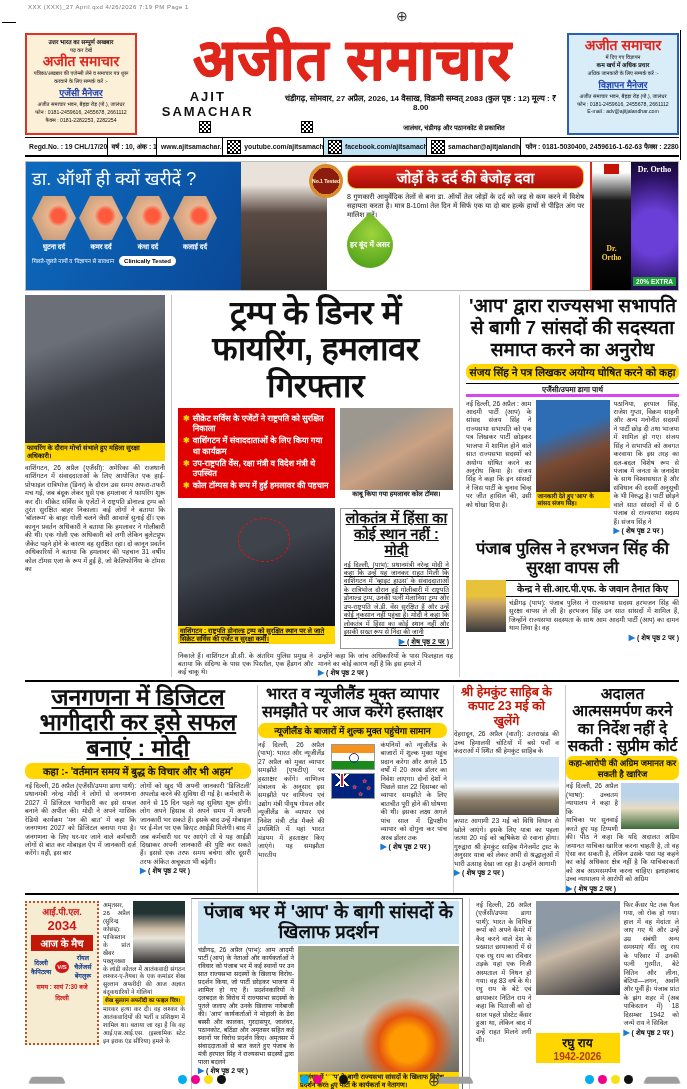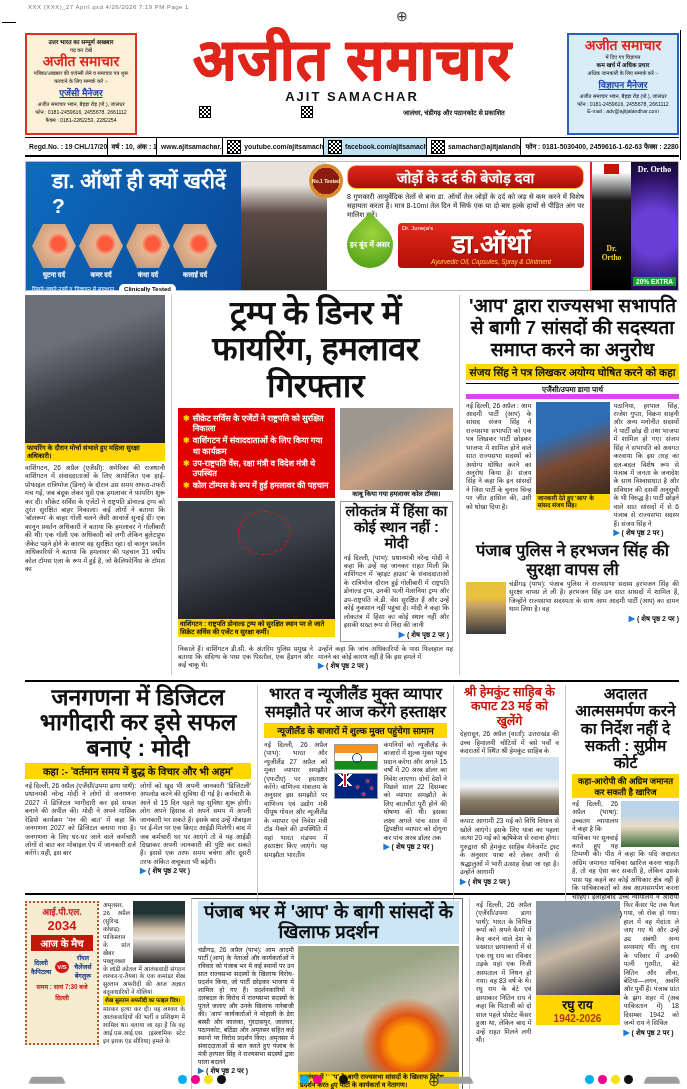--- a/index.html
+++ b/index.html
@@ -38,21 +38,21 @@
   .infobar { display:flex; align-items:center; height:20px; margin-top:2px;
              border-top:1px solid #000; border-bottom:2px solid #000; font-size:6.8px; font-weight:bold; }
   .infobar > div { padding:0 4px; border-left:1px solid #000; white-space:nowrap; overflow:hidden; display:flex; align-items:center; gap:3px; height:100%; }
   .infobar > div:first-child { border-left:none; }
   .infobar .fb { background:#bfe3f5; }
   .qr-s { width:14px; height:14px; flex:0 0 auto; background:repeating-conic-gradient(#000 0 25%, #fff 0 50%) 0 0/4px 4px; border:1px solid #000; }
 
   
   .ortho { display:flex; height:130px; margin-top:4px; border:1px solid #bbb; position:relative; }
   .ad-left { width:215px; background:linear-gradient(120deg,#0d6cc0,#0a4796); color:#fff; padding:4px 6px; position:relative; }
-  .ad-q { font-size:21px; font-weight:700;margin-left:20px; }
+  .ad-q { font-size:18px; font-weight:400; }
   .pain-row { display:flex; gap:3px; margin-top:6px; }
   .hex { width:44px; height:44px; clip-path:polygon(25% 0,75% 0,100% 50%,75% 100%,25% 100%,0 50%);
          background:radial-gradient(circle at 60% 45%, #ff5a3c 0 18%, #e8b48f 30%, #caa07e 70%, #b08968 100%); }
   .pain-labels { display:flex; gap:3px; margin-top:2px; }
   .pain-labels span { width:44px; font-size:6.8px; font-weight:bold; text-align:center; }
   .ad-bottomrow { display:flex; align-items:center; gap:5px; margin-top:5px; }
   .caution { font-size:5.6px; }
   .clinical { background:#fff; color:#000; font-size:6px; font-weight:bold; border-radius:8px; padding:2px 5px; white-space:nowrap; }
   .ad-actor { width:86px; background:linear-gradient(180deg,#e8e2da 0 18%, #5a4a43 40%, #32302f 100%); position:relative; }
   .badge { position:absolute; top:2px; right:-16px; width:34px; height:34px; border-radius:50%;
@@ -72,56 +72,56 @@
   .brand-sub { font-size:6.3px; color:#ffd94d; font-style:italic; margin-top:1px; }
   .bottles { width:88px; display:flex; }
   .bottle1 { flex:1; background:linear-gradient(180deg,#fff 0 8%, #1a1a1a 30%, #000 100%); position:relative; border-left:2px solid #e3261a; }
   .bottle1 .cap { position:absolute; top:2px; left:30%; width:40%; height:10px; background:#c51407; }
   .bottle1 .lbl { position:absolute; bottom:28px; left:4px; right:4px; color:#ffcf3f; font-size:7.5px; font-weight:bold; text-align:center; font-family:"Liberation Serif", serif; }
   .bottle2 { flex:1.2; background:radial-gradient(circle at 50% 55%, #6a3fd8 0 30%, #2a1160 75%, #140a30 100%); position:relative; }
   .bottle2 .lbl { position:absolute; top:3px; left:2px; right:2px; color:#fff; font-size:8px; font-weight:bold; text-align:center; font-family:"Liberation Serif", serif; }
   .extra { position:absolute; bottom:4px; left:2px; background:#1e9e3a; color:#fff; font-size:6.5px; font-weight:bold; padding:1px 3px; }
 
   
-  .yellowbar { background:#ffd600; font-weight:800; text-align:center; padding:1px 2px; }
+  .yellowbar { background:#ffd600; font-weight:800; text-align:center; padding:1px 2px;border-radius:7px; }
   .bodytxt { font-size:6.6px; line-height:1.28; text-align:justify; color:#1b1b1b; }
   .caption { font-size:6.6px; font-weight:bold; line-height:1.2; }
   .cap-y { background:#ffd600; padding:1px 2px; }
   .cont { font-size:7px; font-weight:800; white-space:nowrap; }
   .cont .arr { color:#1a7ad4; font-size:8px; }
   .ph { background:linear-gradient(135deg,#8a8f96,#5c6167 60%, #3c4046); position:relative; }
 
   .row1 { display:grid; grid-template-columns:140px 282px 1fr; column-gap:6px; height:380px; margin-top:4px; }
   .row1 > div + div { border-left:1px solid #c9c9c9; padding-left:6px; }
   .ph-officer { height:148px; background:linear-gradient(160deg,#6b6f78 0 30%, #3a3d44 60%, #23252a); }
   .lead-head { font-size:33px; line-height:1.1; font-weight:800; text-align:center; letter-spacing:-.5px; }
   .lead-band { display:grid; grid-template-columns:57% 1fr; gap:5px; margin-top:4px; }
   .redbox { background:#e00000; color:#fff; padding:4px 5px; }
   .redbox .b { display:flex; gap:3px; font-size:8.2px; font-weight:800; line-height:1.25; margin:2px 0; }
   .redbox .b::before { content:"✱"; color:#ffd600; font-size:8px; }
   .ph-attacker { height:82px; background:linear-gradient(150deg,#9c9890 0 30%, #caa183 55%, #6e6257 100%); }
-  .lead-band2 { display:grid; grid-template-columns:57% 1fr; gap:5px; margin-top:3px; }
+  .lead-band2 { display:grid; grid-template-columns:57% 1fr; gap:5px; margin-top:10px;text-decoration:underline; }
   .ph-trump { height:118px; background:linear-gradient(160deg,#3f434c 0 40%, #23252c 70%, #15161a); }
   .dashcircle { position:absolute; top:10px; left:38%; width:52px; height:44px; border:1.5px dashed #e11; border-radius:50%; }
   .modibox { border:1px solid #999; padding:2px 3px; }
   .modibox h3 { font-size:14.5px; line-height:1.1; font-weight:800; text-align:center; margin-bottom:2px; }
   .smallcols { display:grid; grid-template-columns:1fr 1fr; gap:5px; margin-top:3px; }
 
   .aap-head { font-size:19px; line-height:1.15; font-weight:800; text-align:center; }
   .aap-mid { display:flex; gap:4px; margin-top:3px; }
   .ph-sanjay { height:92px; background:linear-gradient(160deg,#2e6db4 0 35%, #7a4a32 60%, #3c2a20); }
-  .byline { font-size:7.5px; font-weight:800; text-align:center; border-top:1px solid #000; border-bottom:5px solid #d946ef; margin:3px 0 2px; }
+  .byline { font-size:7.5px; font-weight:800; text-align:center; border-top:1px solid #000; border-bottom:3px solid #d946ef; margin:3px 0 2px; }
   .harb-head { font-size:16.5px; line-height:1.12; font-weight:800; text-align:center; margin-top:4px; }
   .ph-harb { width:40px; height:52px; float:left; margin:2px 3px 1px 0; background:linear-gradient(#e7c23a 0 30%, #caa46a 45%, #3a3a3a 100%); }
   .harb-high { border:1.5px solid #111; font-size:9.5px; font-weight:800; text-align:center; padding:1px 2px; margin:2px 0; }
 
   .hr-rule { border-top:2px solid #000; margin-top:5px; }
   .row2 { display:grid; grid-template-columns:226px 190px 106px 1fr; column-gap:6px; height:206px; padding-top:3px; }
-  .row2 > div + div { border-left:1px solid #c9c9c9; padding-left:6px; }
-  .h-census { font-size:23px; line-height:1.1; font-weight:800; text-align:center; }
+  .row2 > div + div { border-left:1px solid #c9c9c9; padding-left:0; }
+  .h-census { font-size:23px; line-height:1.1; font-weight:800; text-align:center;text-decoration:underline; }
   .triple { display:flex; gap:4px; margin-top:3px; }
   .mkb-label { background:#e00000; color:#fff; font-size:10px; font-weight:800; text-align:center; padding:1px 2px; }
   .ph-modi { height:108px; background:linear-gradient(160deg,#ccd8e6 0 25%, #22304e 55%, #101a2e); }
   .h-nz { font-size:16px; line-height:1.12; font-weight:800; text-align:center; }
   .flag { width:44px; height:26px; position:relative; border:1px solid #999; margin:3px auto; }
   .flag.in { background:linear-gradient(#f6921e 0 33%, #fff 33% 66%, #1a8a1a 66%); }
   .flag.in::after { content:""; position:absolute; top:50%; left:50%; width:8px; height:8px; margin:-4px 0 0 -4px;
                     border-radius:50%; border:1.5px solid #163a8a; }
   .flag.nz { background:#00247d; }
   .flag.nz .uj { position:absolute; top:0; left:0; width:20px; height:12px;
@@ -150,21 +150,21 @@
   .stamp .tt { color:#d01616; font-size:6.3px; font-weight:800; margin-top:2px; }
   .ph-afridi { width:52px; height:62px; float:right; margin:0 0 1px 3px; background:linear-gradient(#233 0 20%, #cbb9a2 45%, #e8e4da 60%, #303030 100%); }
   .protest-box { border:1px solid #666; padding:2px 3px; }
   .h-protest { background:#cde6f5; font-size:18.5px; font-weight:800; text-align:center; line-height:1.1; padding:1px 0; }
   .protest-flex { display:flex; gap:4px; margin-top:2px; }
   .ph-protest { height:126px; background:
       radial-gradient(circle at 68% 78%, #ff9a00 0 12%, #e35510 20%, transparent 32%),
       linear-gradient(160deg,#9aa786 0 30%, #c9c2b2 55%, #6f6a5e 100%); }
   .h-raghu { font-size:22px; line-height:1.1; font-weight:800; text-align:center; }
   .ph-raghu { height:94px; background:linear-gradient(160deg,#8d9aa6 0 30%, #c9b9a6 50%, #27292e 100%); }
-  .raghu-box { background:#ffd600; text-align:center; padding:1px; }
+  .raghu-box { background:#ffd600; text-align:center; padding:1px;margin-top:38px; }
   .raghu-box .nm { font-size:12px; font-weight:800; }
   .raghu-box .yy { font-size:10px; font-weight:800; color:#b03a10; }
 
   .bottom-marks { position:absolute; bottom:3px; left:0; width:100%; height:12px; }
   .dots { position:absolute; display:flex; gap:4px; top:1px; }
   .dots i { width:9px; height:9px; border-radius:50%; display:block; }
   .c { background:#00aeef; } .m { background:#ec008c; } .y { background:#f7e017; } .k { background:#111; }
   .blob { position:absolute; top:2px; width:34px; height:8px; background:#9e9e9e; border-radius:2px; transform:perspective(20px) rotateX(30deg); }
 </style>
 </head>
@@ -187,20 +187,21 @@
         <div class="mgr">एजेंसी मैनेजर</div>
         <div class="t5">अजीत समाचार भवन, बैहड़ा रोड़ (पो.), जालंधर</div>
         <div class="t5">फोन : 0181-2459616, 2455678, 2661112</div>
         <div class="t5">फैक्स : 0181-2282253, 2282254</div>
       </div>
 
       <div class="masthead">
         <div class="mast-title">अजीत समाचार</div>
         <div class="mast-row">
           <span class="mast-en">AJIT SAMACHAR</span>
+          <span class="mast-date">चंडीगढ़, सोमवार, 27 अप्रैल, 2026, 14 वैसाख, विक्रमी सम्वत् 2083 (कुल पृष्ठ : 12) मूल्य : ₹ 8.00</span>
         </div>
         <div class="qr-row">
           <span class="qr"></span>
           <span class="qr"></span>
           <span class="pubtxt">जालंधर, चंडीगढ़ और पठानकोट से प्रकाशित</span>
         </div>
       </div>
 
       <div class="adbox right">
         <div class="brand">अजीत समाचार</div>
@@ -256,25 +257,20 @@
       <div class="ad-actor">
         <div class="badge">No.1 Tested</div>
       </div>
       <div class="ad-mid">
         <div class="ad-head">जोड़ों के दर्द की बेजोड़ दवा</div>
         <div class="ad-body">8 गुणकारी आयुर्वेदिक तेलों से बना डा. ऑर्थो तेल जोड़ों के दर्द को जड़ से कम करने में विशेष सहायता करता है। मात्र 8-10ml तेल दिन में सिर्फ एक या दो बार हल्के हाथों से पीड़ित अंग पर मालिश करें।</div>
         <div class="ad-row2">
           <div class="drop">
               <span>हर बूंद में असर</span>
             </div>
-          <div class="brandbox">
-            <div class="brand-top">Dr. Juneja's</div>
-            <div class="brand-main">डा.ऑर्थो</div>
-            <div class="brand-sub">Ayurvedic Oil, Capsules, Spray &amp; Ointment</div>
-          </div>
         </div>
       </div>
       <div class="bottles">
         <div class="bottle1">
           <span class="cap"></span>
           <span class="lbl">Dr. Ortho</span>
         </div>
         <div class="bottle2">
           <span class="lbl">Dr. Ortho</span>
           <span class="extra">20% EXTRA</span>
@@ -338,20 +334,21 @@
           </div>
           <div style="flex:1">
             <p class="bodytxt">पठानिया, हरपाल सिंह, राजेश गुप्ता, विक्रम साहनी और अन्य मनोनीत सदस्यों ने पार्टी छोड़ दी तथा भाजपा में शामिल हो गए। संजय सिंह ने सभापति को अवगत करवाया कि इस तरह का दल-बदल विशेष रूप से पंजाब में जनता के जनादेश के साथ विश्वासघात है और संविधान की दसवीं अनुसूची के भी विरुद्ध है। पार्टी छोड़ने वाले सात सांसदों में से 6 पंजाब से राज्यसभा सदस्य हैं। संजय सिंह ने</p>
             <div class="cont"><span class="arr">▶</span> <span>( शेष पृष्ठ 2 पर )</span></div>
           </div>
         </div>
 
         <h2 class="harb-head">पंजाब पुलिस ने हरभजन सिंह की सुरक्षा वापस ली</h2>
         <div style="margin-top:2px; overflow:hidden">
           <div class="ph ph-harb"></div>
+          <div class="harb-high">केन्द्र ने सी.आर.पी.एफ. के जवान तैनात किए</div>
           <p class="bodytxt">चंडीगढ़ (पाभ): पंजाब पुलिस ने राज्यसभा सदस्य हरभजन सिंह की सुरक्षा वापस ले ली है। हरभजन सिंह उन सात सांसदों में शामिल हैं, जिन्होंने राज्यसभा सदस्यता के साथ आम आदमी पार्टी (आप) का दामन थाम लिया है। वह</p>
           <div class="cont" style="text-align:right"><span class="arr">▶</span> <span>( शेष पृष्ठ 2 पर )</span></div>
         </div>
       </div>
     </section>
 
     <div class="hr-rule"></div>
     <section class="row2">
 
       <div>

